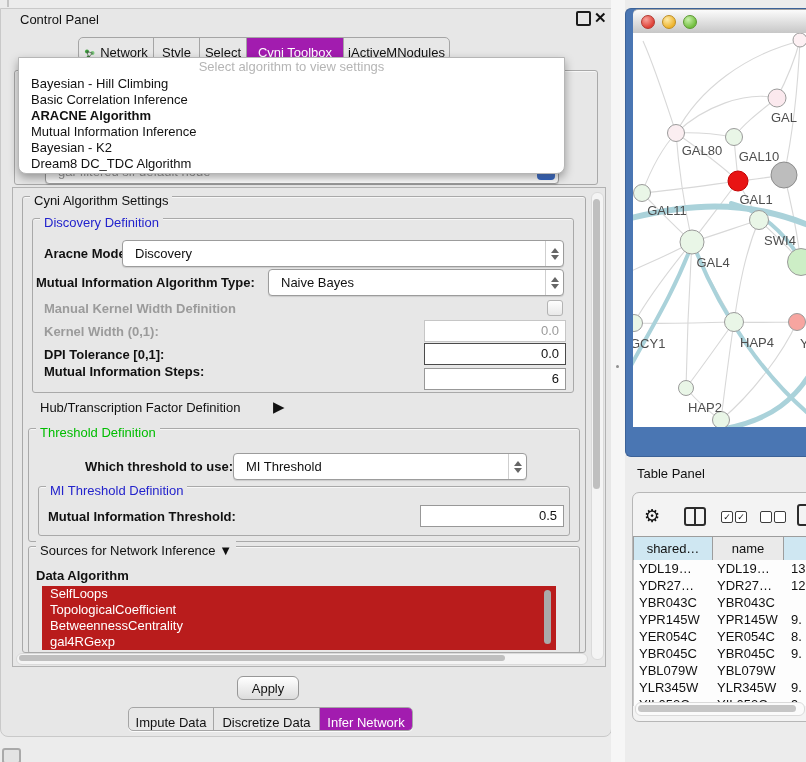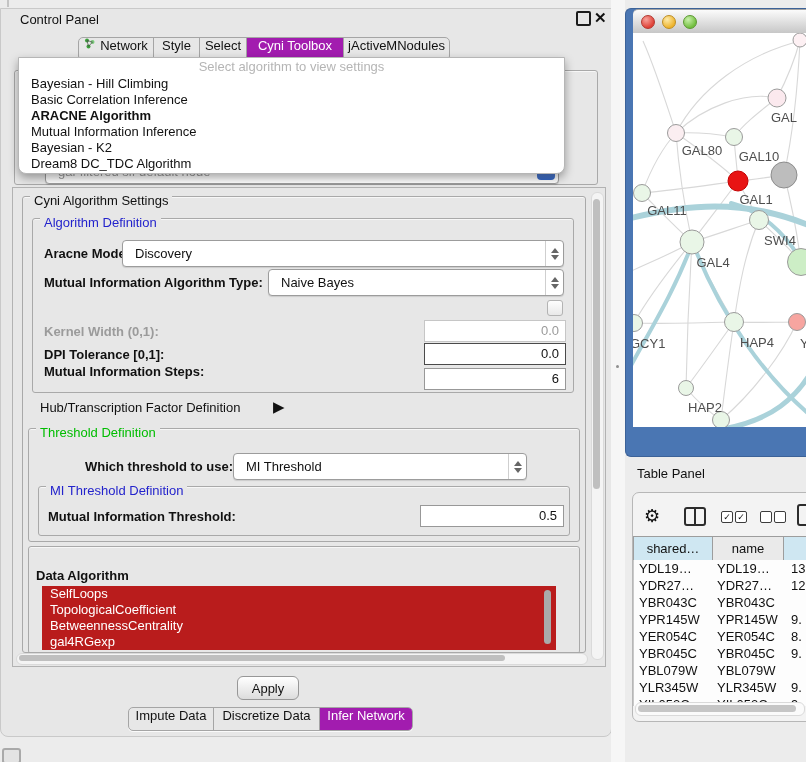--- a/index.html
+++ b/index.html
@@ -19,21 +19,21 @@
   .combo .txt{position:absolute;left:12px;top:0;bottom:0;display:flex;align-items:center;white-space:nowrap}
   .stepper{position:absolute;right:0;top:0;bottom:0;width:17px;border-left:1px solid #cfcfcf;
            display:flex;flex-direction:column;align-items:center;justify-content:center;gap:2px}
   .tri-u{width:0;height:0;border-left:4px solid transparent;border-right:4px solid transparent;border-bottom:5px solid #666}
   .tri-d{width:0;height:0;border-left:4px solid transparent;border-right:4px solid transparent;border-top:5px solid #666}
   
   .field{background:#fff;border:1px solid #989898;text-align:right;padding:0 6px;line-height:20px}
   
   .tabbar{display:flex;border:1px solid #a5a5a5;border-radius:5px;overflow:hidden;background:#e7e7e7;
           box-shadow:0 1px 0 rgba(255,255,255,.8)}
-  .seg{display:flex;align-items:flex-start;justify-content:center;height:22px;border-left:1px solid #a5a5a5;white-space:nowrap}
+  .seg{display:flex;align-items:flex-end;justify-content:center;height:22px;border-left:1px solid #a5a5a5;white-space:nowrap}
   .seg:first-child{border-left:none}
   .seg.sel{background:#a21caf;color:#fff}
   
   .track{background:#f4f4f4;border:1px solid #dadada;border-radius:6px}
   .thumb{background:#bfbfbf;border-radius:5px}
   
   .pop-item{height:16px;line-height:16px;padding-left:12px;white-space:nowrap}
   .placeholder{color:#b5b5b5;text-align:center;height:18px;line-height:18px}
   
   .attr-list{background:#b91c1c;overflow:hidden}
@@ -117,40 +117,41 @@
   <div class="abs" style="left:12px;top:187px;width:592px;height:478px;background:#e7e7e7;border:1px solid #b2b2b2"></div>
 
   <div class="abs track" style="left:591px;top:192px;width:11px;height:466px">
     <div class="thumb abs" style="left:1px;top:6px;width:7px;height:290px"></div>
   </div>
 
   <div class="abs gbox" style="left:22px;top:196px;width:562px;height:455px"></div>
   <div class="abs chip" style="left:30px;top:189px">Cyni Algorithm Settings</div>
 
   <div class="abs gbox" style="left:32px;top:218px;width:540px;height:173px"></div>
-  <div class="abs chip blue" style="left:40px;top:211px">Algorithm Definition</div>
+  <div class="abs chip blue" style="left:40px;top:211px">Discovery Definition</div>
 
   <div class="abs lbl b" style="left:44px;top:246px">Aracne Mode:</div>
   <div class="abs combo" style="left:122px;top:240px;width:440px;height:25px">
     <span class="txt">Discovery</span>
     <span class="stepper">
         <span class="tri-u"></span>
         <span class="tri-d"></span>
       </span>
   </div>
 
-  <div class="abs lbl b" style="left:44px;top:275px">Mutual Information Algorithm Type:</div>
+  <div class="abs lbl b" style="left:36px;top:275px">Mutual Information Algorithm Type:</div>
   <div class="abs combo" style="left:268px;top:269px;width:294px;height:25px">
     <span class="txt">Naive Bayes</span>
     <span class="stepper">
         <span class="tri-u"></span>
         <span class="tri-d"></span>
       </span>
   </div>
 
+  <div class="abs lbl b dis" style="left:44px;top:301px">Manual Kernel Width Definition</div>
   <div class="abs checkbox" style="left:547px;top:300px"></div>
 
   <div class="abs lbl b dis" style="left:44px;top:324px">Kernel Width (0,1):</div>
   <div class="abs field dis" style="left:424px;top:320px;width:128px;height:20px;border-color:#c6c6c6">0.0</div>
 
   <div class="abs lbl b" style="left:44px;top:347px">DPI Tolerance [0,1]:</div>
   <div class="abs field" style="left:424px;top:343px;width:128px;height:20px;border-color:#4a4a4a">0.0</div>
 
   <div class="abs lbl b" style="left:44px;top:364px">Mutual Information Steps:</div>
   <div class="abs field" style="left:424px;top:368px;width:128px;height:20px">6</div>
@@ -169,20 +170,24 @@
         <span class="tri-d"></span>
       </span>
   </div>
 
   <div class="abs gbox" style="left:38px;top:486px;width:530px;height:48px"></div>
   <div class="abs chip blue" style="left:46px;top:479px">MI Threshold Definition</div>
   <div class="abs lbl b" style="left:48px;top:509px">Mutual Information Threshold:</div>
   <div class="abs field" style="left:420px;top:505px;width:130px;height:20px">0.5</div>
 
   <div class="abs gbox" style="left:28px;top:546px;width:550px;height:106px"></div>
+  <div class="abs chip" style="left:36px;top:539px">
+    <span>Sources for Network Inference</span>
+    <span>▼</span>
+  </div>
   <div class="abs lbl b" style="left:36px;top:568px">Data Algorithm</div>
   <div class="abs attr-list" style="left:42px;top:586px;width:514px;height:64px">
     <div class="attr-item">SelfLoops</div>
     <div class="attr-item">TopologicalCoefficient</div>
     <div class="attr-item">BetweennessCentrality</div>
     <div class="attr-item">gal4RGexp</div>
     <div class="abs thumb" style="right:5px;top:4px;width:7px;height:54px;background:#aaa"></div>
   </div>
 
   <div class="abs track" style="left:16px;top:653px;width:570px;height:10px">

